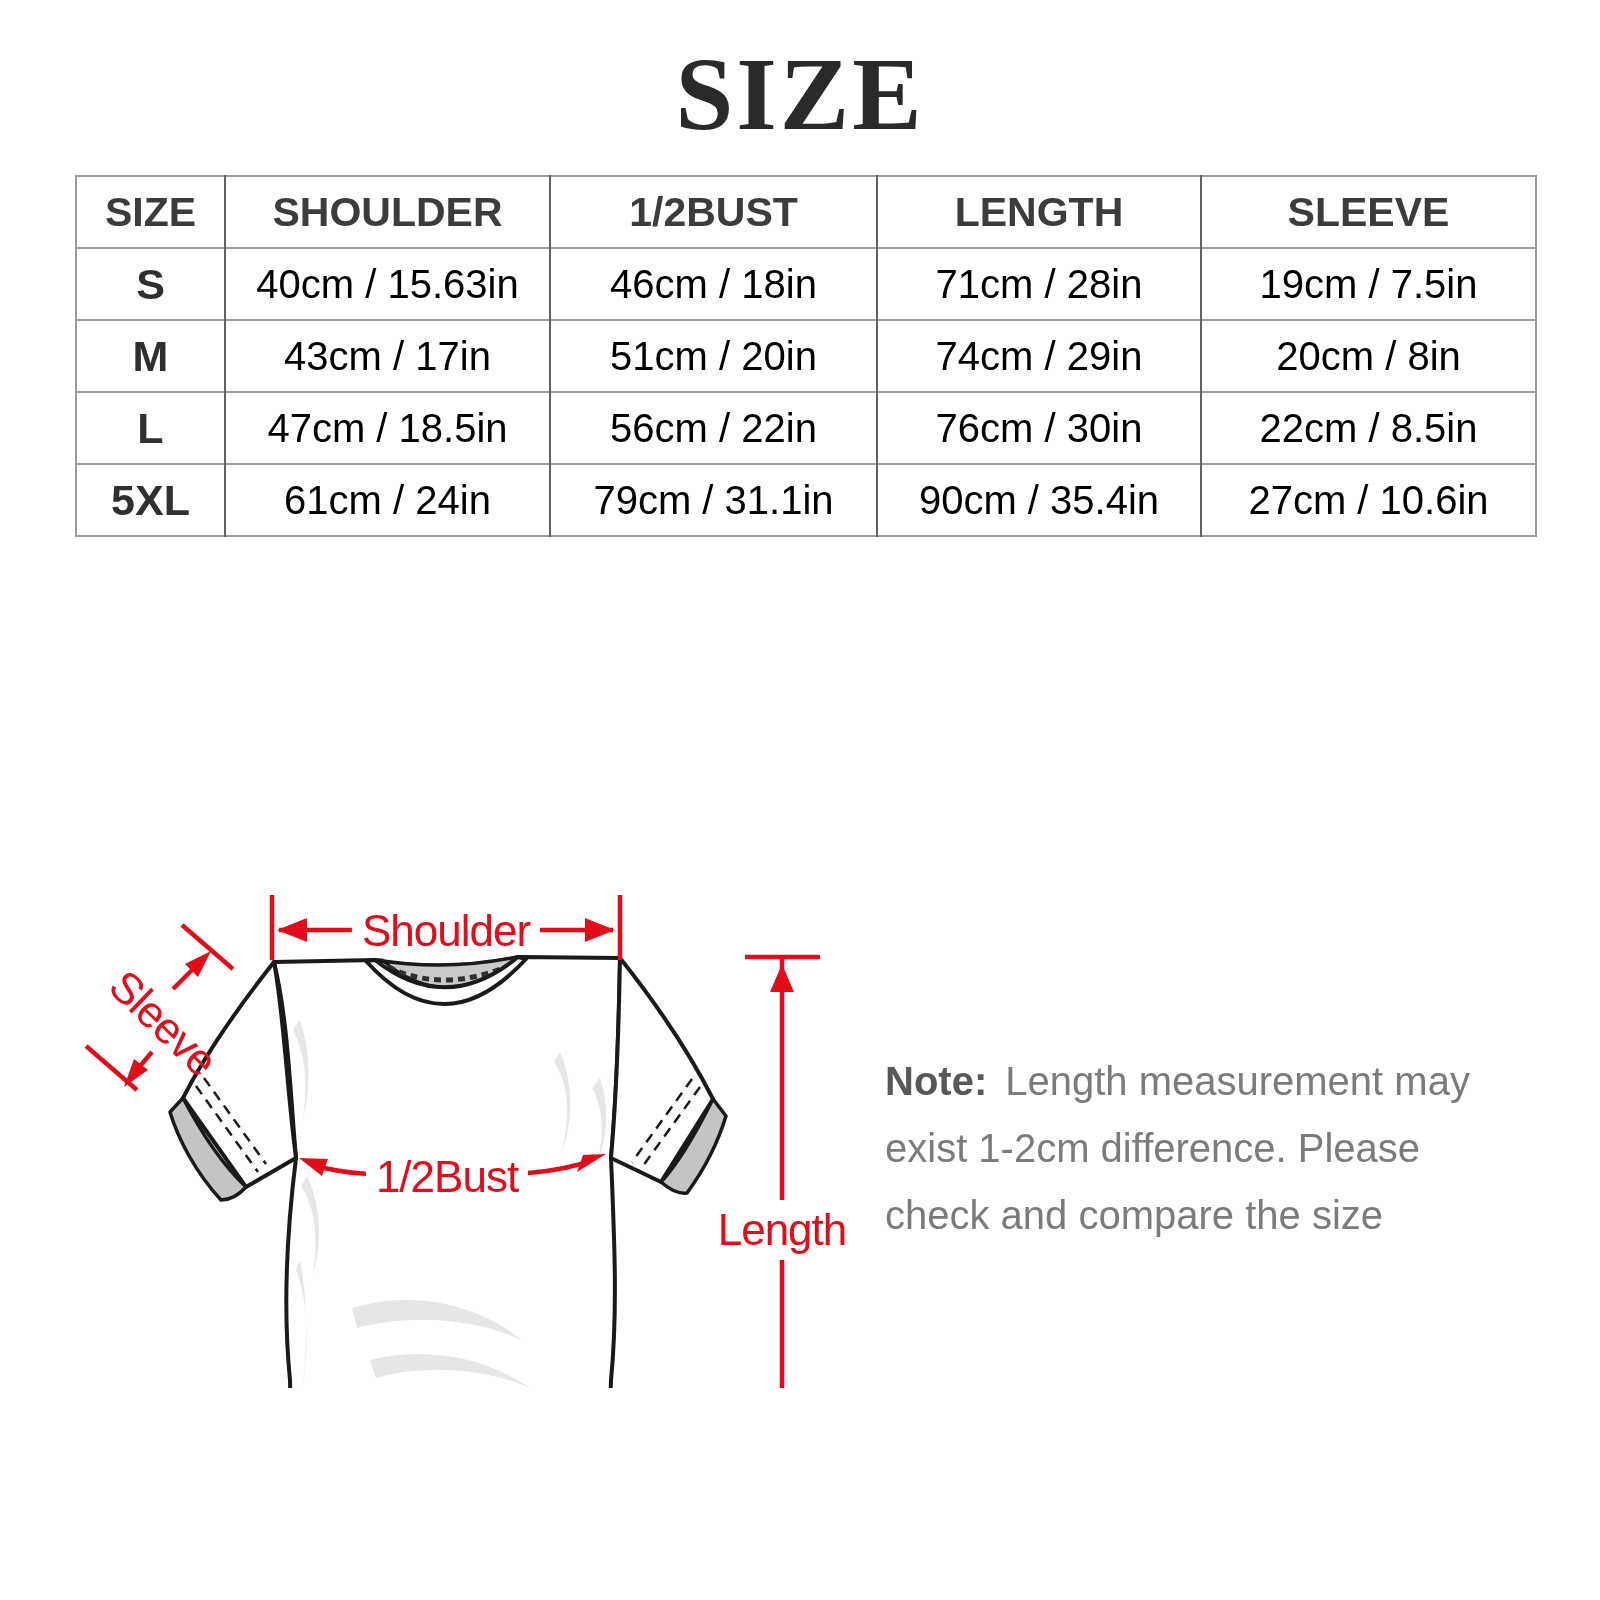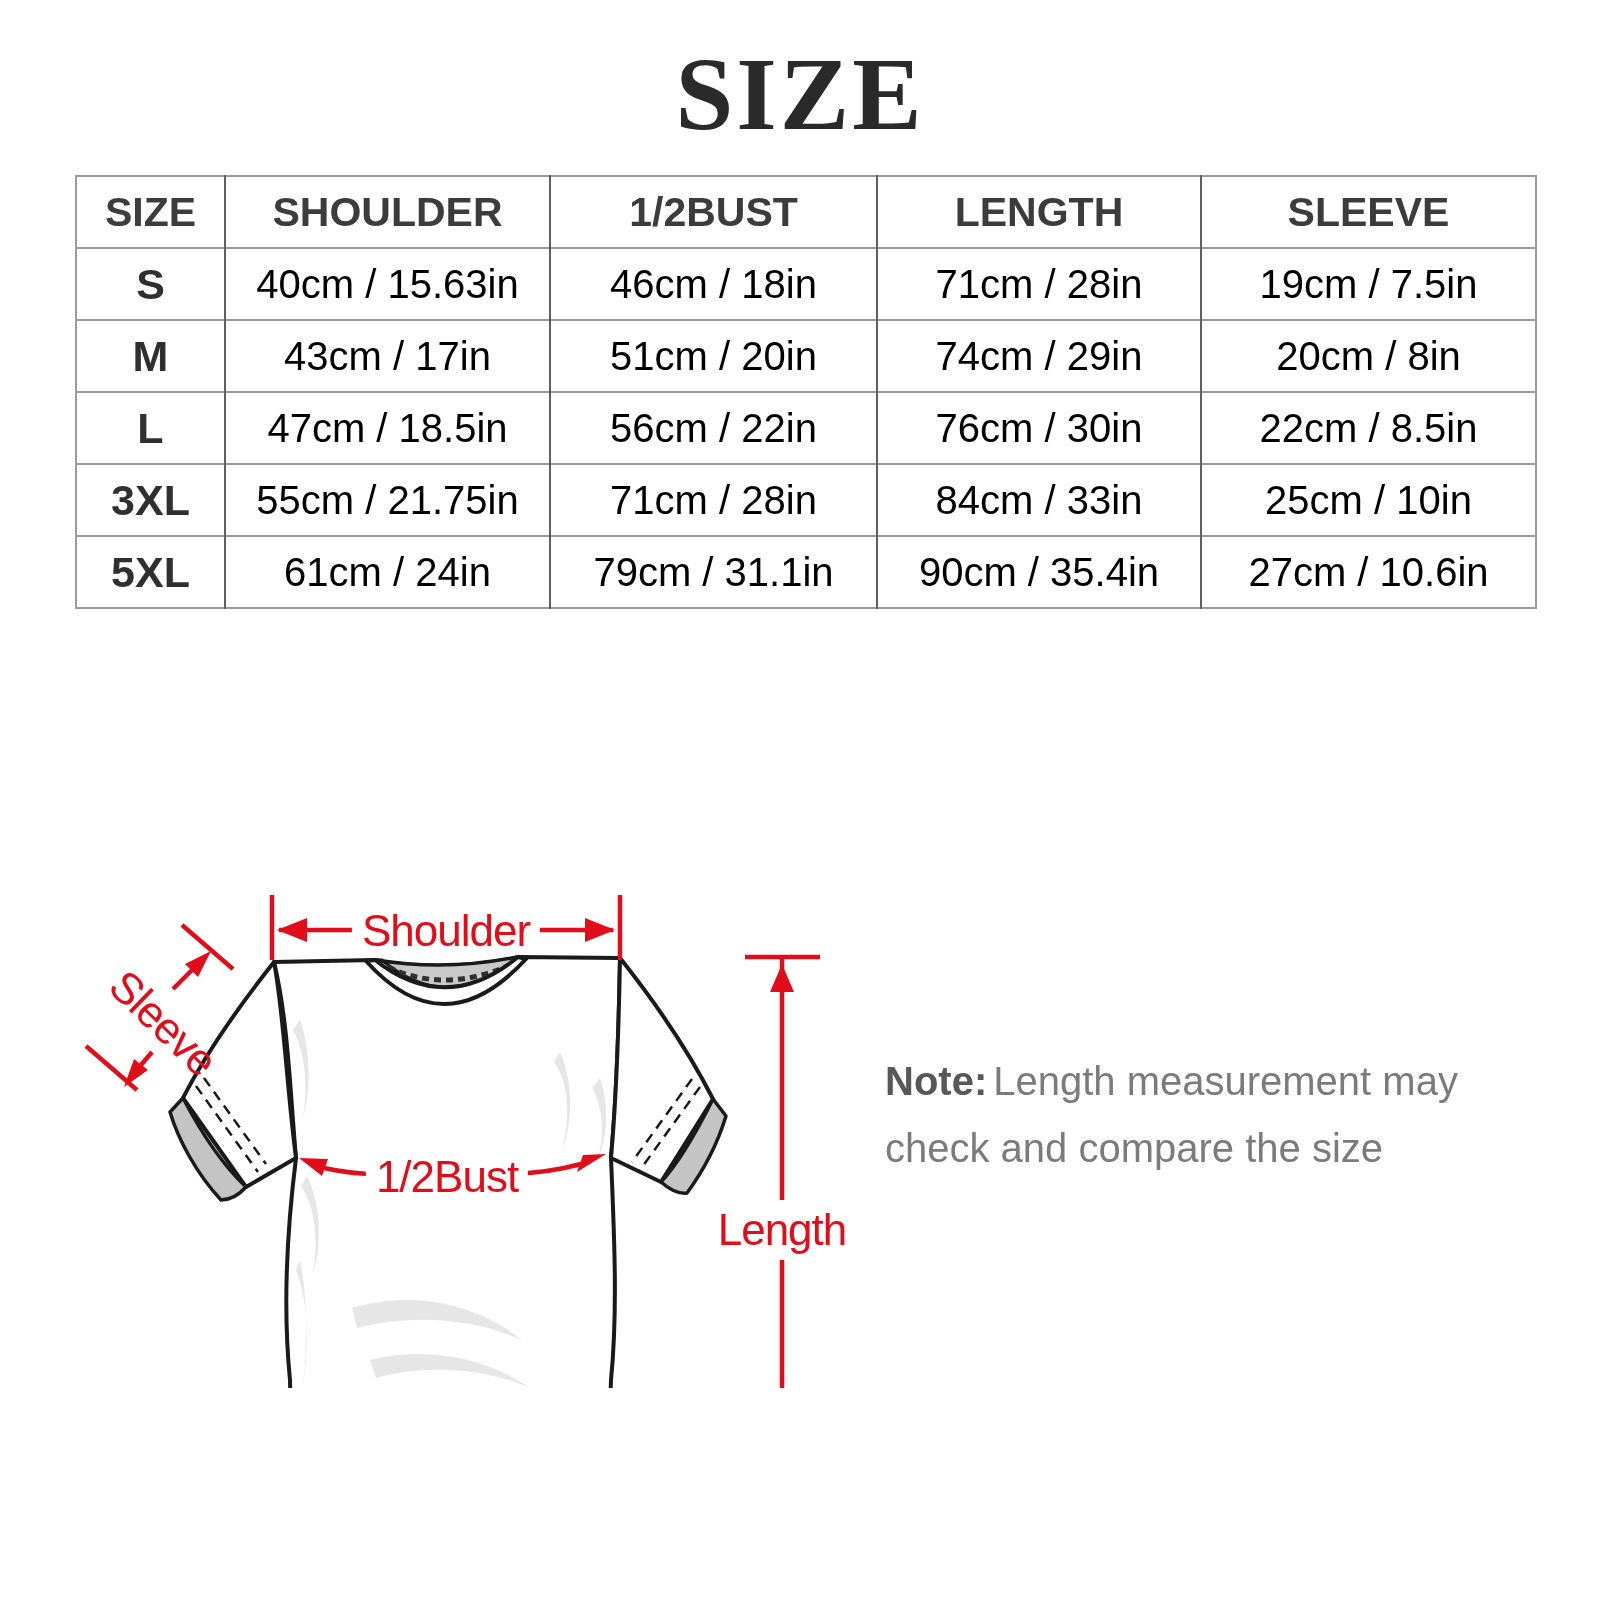--- a/index.html
+++ b/index.html
@@ -36,21 +36,21 @@
     position:absolute; color:#e20d1a; font-size:44px; line-height:1;
     transform:translate(-50%,-50%); white-space:nowrap; letter-spacing:-1px;
   }
   .measure-label.bg { background:#ffffff; padding:2px 10px; }
   #sleeve-label { transform:translate(-50%,-50%) rotate(44deg); }
   
   #note {
     position:absolute; left:885px; top:1048px; width:640px;
     font-size:40px; line-height:67px; color:#7b7b7b; text-align:left;
   }
-  #note .note-label { font-weight:bold; color:#585858; margin-right:6px; }
+  #note .note-label { font-weight:bold; color:#585858; margin-right:18px; }
 </style>
 </head>
 <body>
 
 <div id="page">
 
   <div id="title">SIZE</div>
 
   <div id="size-table-wrap">
     <table class="size-table">
@@ -77,27 +77,20 @@
           <td class="value-cell">51cm / 20in</td>
           <td class="value-cell">74cm / 29in</td>
           <td class="value-cell">20cm / 8in</td>
         </tr>
         <tr>
           <td class="size-cell">L</td>
           <td class="value-cell">47cm / 18.5in</td>
           <td class="value-cell">56cm / 22in</td>
           <td class="value-cell">76cm / 30in</td>
           <td class="value-cell">22cm / 8.5in</td>
-        </tr>
-        <tr>
-          <td class="size-cell">3XL</td>
-          <td class="value-cell">55cm / 21.75in</td>
-          <td class="value-cell">71cm / 28in</td>
-          <td class="value-cell">84cm / 33in</td>
-          <td class="value-cell">25cm / 10in</td>
         </tr>
         <tr>
           <td class="size-cell">5XL</td>
           <td class="value-cell">61cm / 24in</td>
           <td class="value-cell">79cm / 31.1in</td>
           <td class="value-cell">90cm / 35.4in</td>
           <td class="value-cell">27cm / 10.6in</td>
         </tr>
       </tbody>
     </table>
@@ -177,16 +170,17 @@
 
   <div class="measure-label bg" style="left:446px; top:931px;">Shoulder</div>
   <div class="measure-label" id="sleeve-label" style="left:163px; top:1023px;">Sleeve</div>
   <div class="measure-label bg" style="left:447px; top:1177px;">1/2Bust</div>
   <div class="measure-label" style="left:782px; top:1230px;">Length</div>
 
   <div id="note">
     <div>
       <span class="note-label">Note:</span><span>Length measurement may</span>
     </div>
+    <div>exist 1-2cm difference. Please</div>
     <div>check and compare the size</div>
   </div>
 
 </div>
 
 </body></html>

